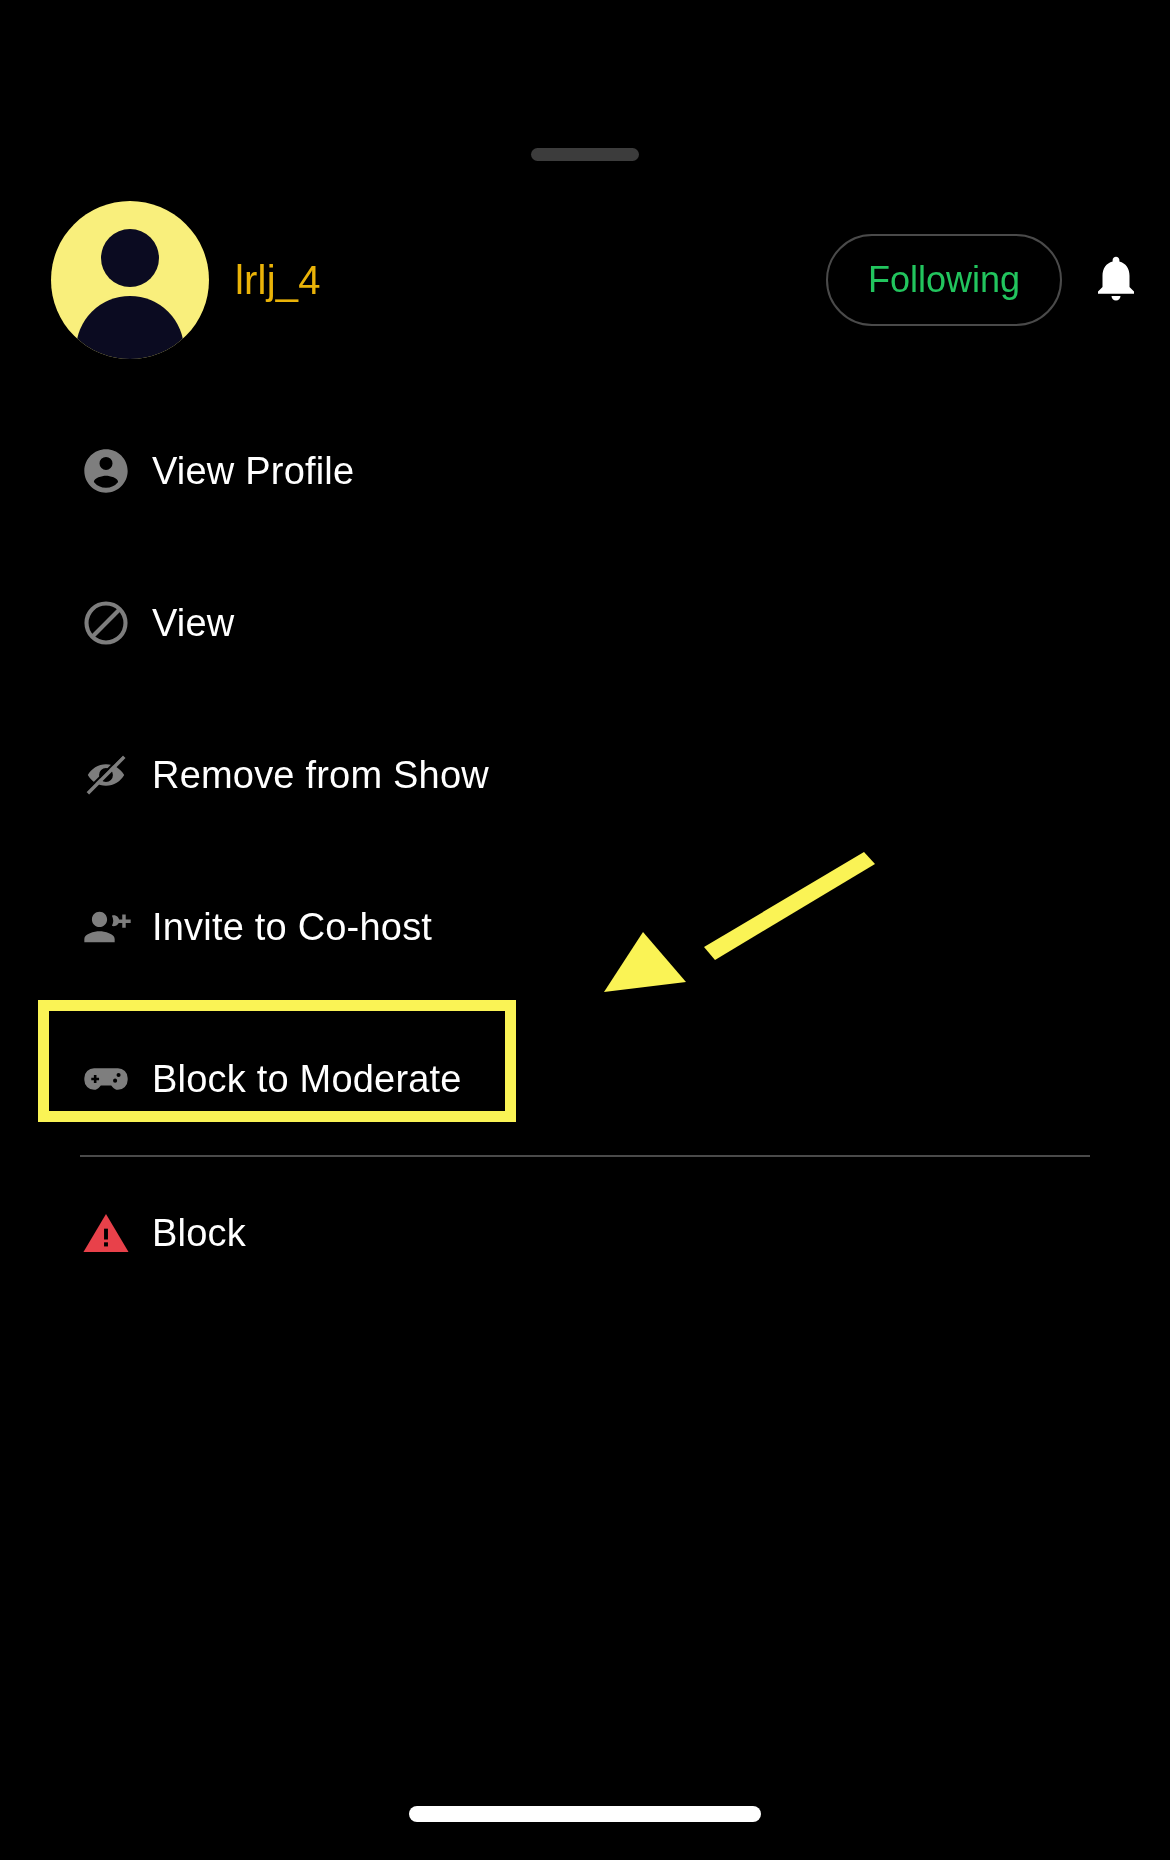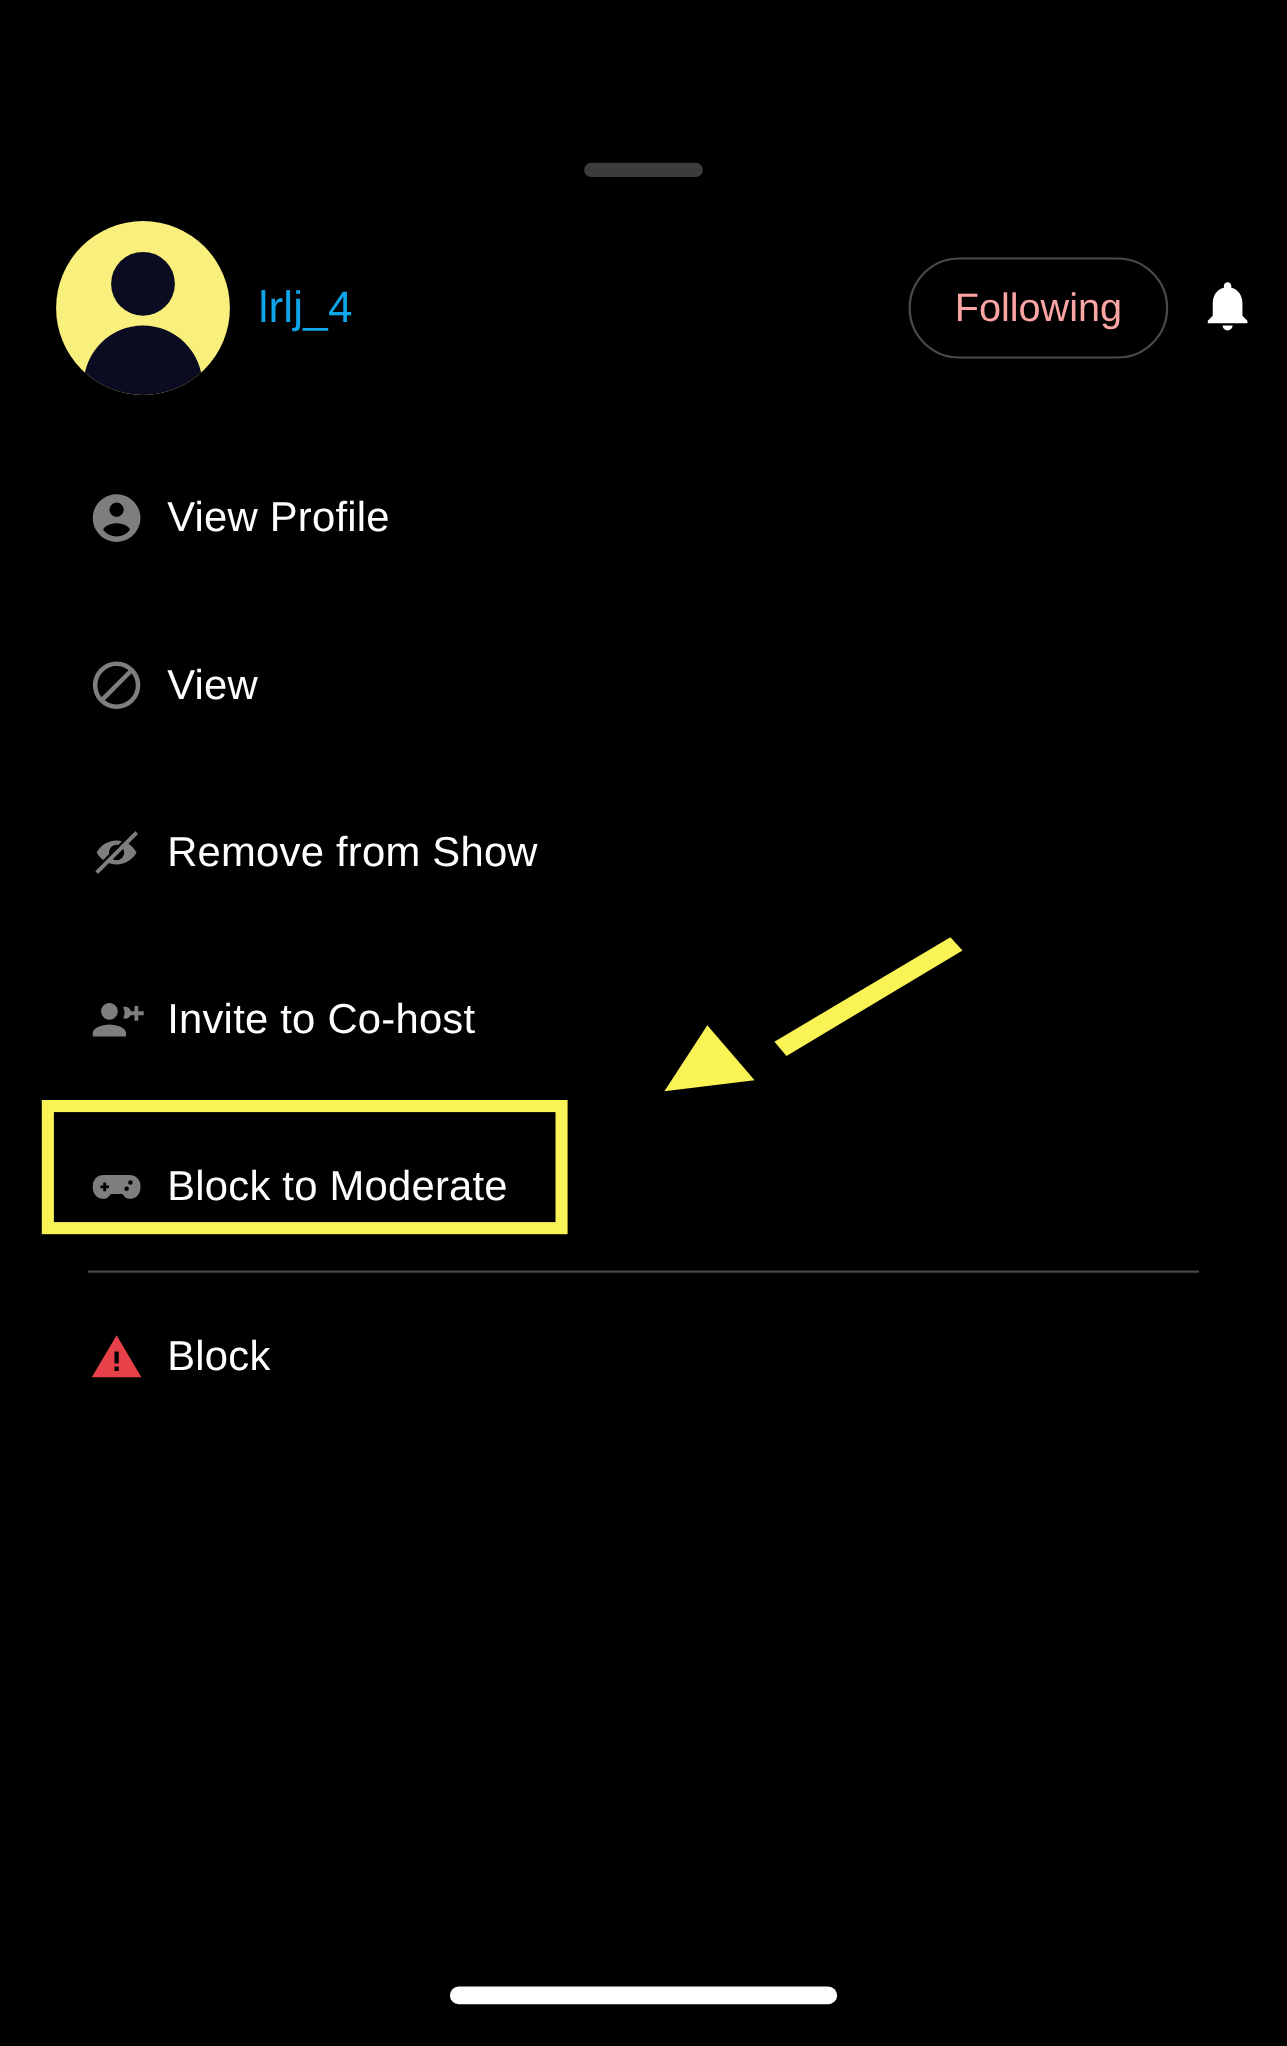--- a/index.html
+++ b/index.html
@@ -77,21 +77,21 @@
   }
 
   .identity {
     margin-left: 26px;
     display: flex;
     flex-direction: column;
     justify-content: center;
     flex: 1 1 auto;
   }
   .username {
-    color: #0ea5e9;
+    color: #eab308;
     font-size: 40px;
     line-height: 48px;
     letter-spacing: 0.2px;
   }
   .rating {
     display: flex;
     align-items: center;
     margin-top: 12px;
   }
   .star-icon {
@@ -109,21 +109,21 @@
 
   .follow-btn {
     flex: 0 0 auto;
     height: 92px;
     padding: 0 40px;
     display: flex;
     align-items: center;
     justify-content: center;
     border: 2px solid #4a4a4a;
     border-radius: 46px;
-    color: #fca5a5;
+    color: #22c55e;
     font-size: 36px;
     background: transparent;
     box-sizing: border-box;
   }
 
   .bell-btn {
     flex: 0 0 auto;
     margin-left: 26px;
     margin-right: 26px;
     width: 56px;

